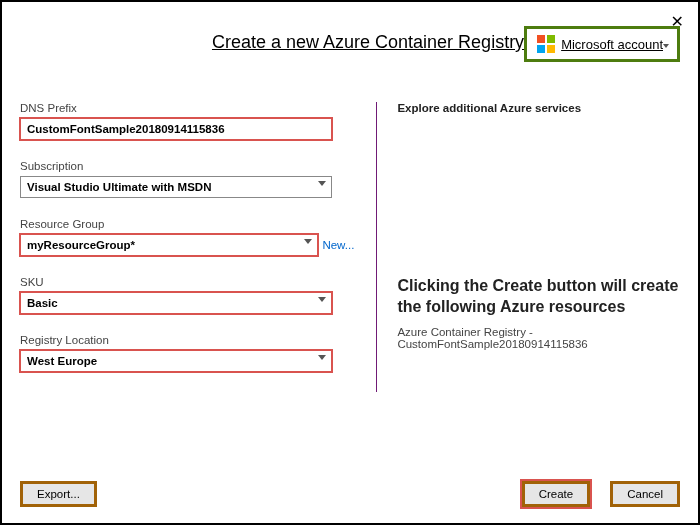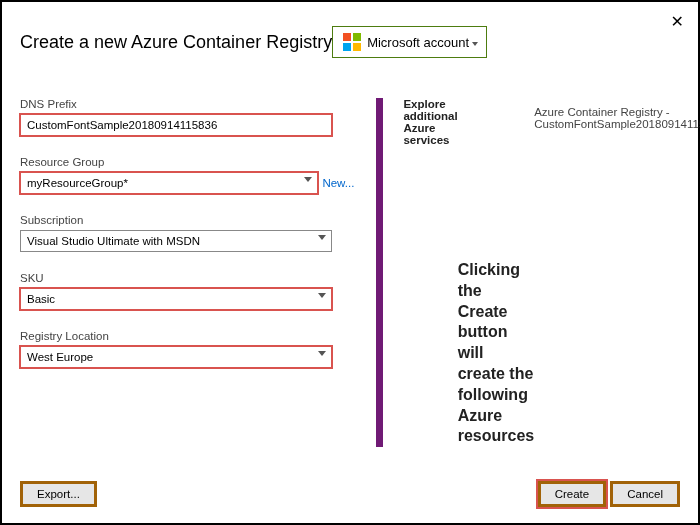--- a/index.html
+++ b/index.html
@@ -1,43 +1,43 @@
 <!DOCTYPE html>
 <html><head>
   <meta charset="utf-8">
   <style>
     * { box-sizing: border-box; font-family: "Segoe UI", Arial, sans-serif; }
     body { margin: 0; background: #fff; }
     .shell { width: 700px; height: 525px; border: 2px solid #000; position: relative; padding: 14px 18px; }
     .close { position: absolute; top: 10px; right: 14px; font-size: 16px; font-weight: 300; cursor: pointer; color: #000; }
-    .header { display: flex; justify-content: flex-start; align-items: flex-start; margin-top: 10px; }
+    .header { display: flex; justify-content: flex-end; align-items: flex-start; margin-top: 10px; text-decoration: underline; }
     .title { font-size: 18px; font-weight: 400; color: #000; margin-top: 6px; }
-    .account { display: flex; align-items: center; gap: 6px; border: 1px solid #4d7c0f; padding: 6px 14px 6px 10px; font-size: 13px; min-width: 155px; position: relative; }
+    .account { display: flex; align-items: center; gap: 6px; border: 3px solid #4d7c0f; padding: 6px 14px 6px 10px; font-size: 13px; min-width: 155px; position: relative; }
     .account:after { content: ""; position: absolute; right: 8px; top: 50%; border-left: 3px solid transparent; border-right: 3px solid transparent; border-top: 4px solid #555; }
     .ms-logo { width: 18px; height: 18px; display: grid; grid-template-columns: 1fr 1fr; grid-template-rows: 1fr 1fr; gap: 1.5px; }
     .ms-logo span:nth-child(1){ background:#f25022; } .ms-logo span:nth-child(2){ background:#7fba00; } .ms-logo span:nth-child(3){ background:#00a4ef; } .ms-logo span:nth-child(4){ background:#ffb900; }
     .columns { display: flex; margin-top: 40px; justify-content: space-between; }
     .left { width: 54%; padding-right: 22px; }
-    .right { width: 46%; border-left: 7px solid #701a75; padding-left: 20px; display: flex; flex-direction: row; }
+    .right { width: 46%; border-left: 1px solid #701a75; padding-left: 20px; display: flex; flex-direction: column; }
     .field { margin-bottom: 20px; }
     .flabel { font-size: 11.5px; color: #444; margin-bottom: 4px; }
     .inputwrap { width: 312px; display: inline-block; }
     .inputwrap.hl { outline: 2px solid #d9534f; outline-offset: -1px; }
-    .tin { width: 100%; height: 22px; border: 1px solid #888; font-size: 11.5px; padding: 3px 6px; background: #fff; }
+    .tin { width: 100%; height: 22px; border: 1px solid #888; font-size: 11.5px; padding: 3px 6px; background: #fff; font-weight: bold; }
     .sel { position: relative; }
     .sel .chev { position: absolute; right: 6px; top: 5px; width: 0; height: 0; border-left: 4px solid transparent; border-right: 4px solid transparent; border-top: 5px solid #555; }
     .inline-row { display: flex; align-items: center; gap: 4px; }
     .newlink { color: #0066cc; font-size: 11.5px; }
     .right-h { font-size: 11.5px; font-weight: 700; color: #222; }
     .right-mid { margin-top: 162px; font-size: 16px; font-weight: 700; color: #222; line-height: 1.3; }
     .right-sub { font-size: 11.5px; color: #444; margin-top: 8px; }
     .footer { position: absolute; left: 18px; right: 18px; bottom: 16px; display: flex; justify-content: space-between; align-items: center; }
     .btn { border: 3px solid #a16207; background: #e6e6e6; font-size: 11.5px; padding: 4px 14px; cursor: pointer; }
     .btn.hl { outline: 2px solid #d9534f; outline-offset: 0; }
-    .rbtns { display: flex; gap: 4px; }
+    .rbtns { display: flex; gap: 20px; }
   </style>
 </head>
 <body>
 
 <div class="shell">
   <div class="close">✕</div>
 
   <div class="header">
     <div class="title">Create a new Azure Container Registry</div>
     <div class="account">
@@ -55,35 +55,35 @@
     <div class="left">
 
       <div class="field">
         <div class="flabel">DNS Prefix</div>
         <div class="inputwrap hl">
           <input class="tin" type="text" value="CustomFontSample20180914115836" style="">
         </div>
       </div>
 
       <div class="field">
+        <div class="flabel">Subscription</div>
+        <div class="inputwrap sel">
+          <input class="tin" type="text" readonly="" value="Visual Studio Ultimate with MSDN" style="">
+          <div class="chev"></div>
+        </div>
+      </div>
+
+      <div class="field">
         <div class="flabel">Resource Group</div>
         <div class="inline-row">
           <div class="inputwrap hl sel">
             <input class="tin" type="text" readonly="" value="myResourceGroup*" style="">
             <div class="chev"></div>
           </div>
           <span class="newlink">New...</span>
-        </div>
-      </div>
-
-      <div class="field">
-        <div class="flabel">Subscription</div>
-        <div class="inputwrap sel">
-          <input class="tin" type="text" readonly="" value="Visual Studio Ultimate with MSDN" style="">
-          <div class="chev"></div>
         </div>
       </div>
 
       <div class="field">
         <div class="flabel">SKU</div>
         <div class="inputwrap hl sel">
           <input class="tin" type="text" readonly="" value="Basic" style="">
           <div class="chev"></div>
         </div>
       </div>

